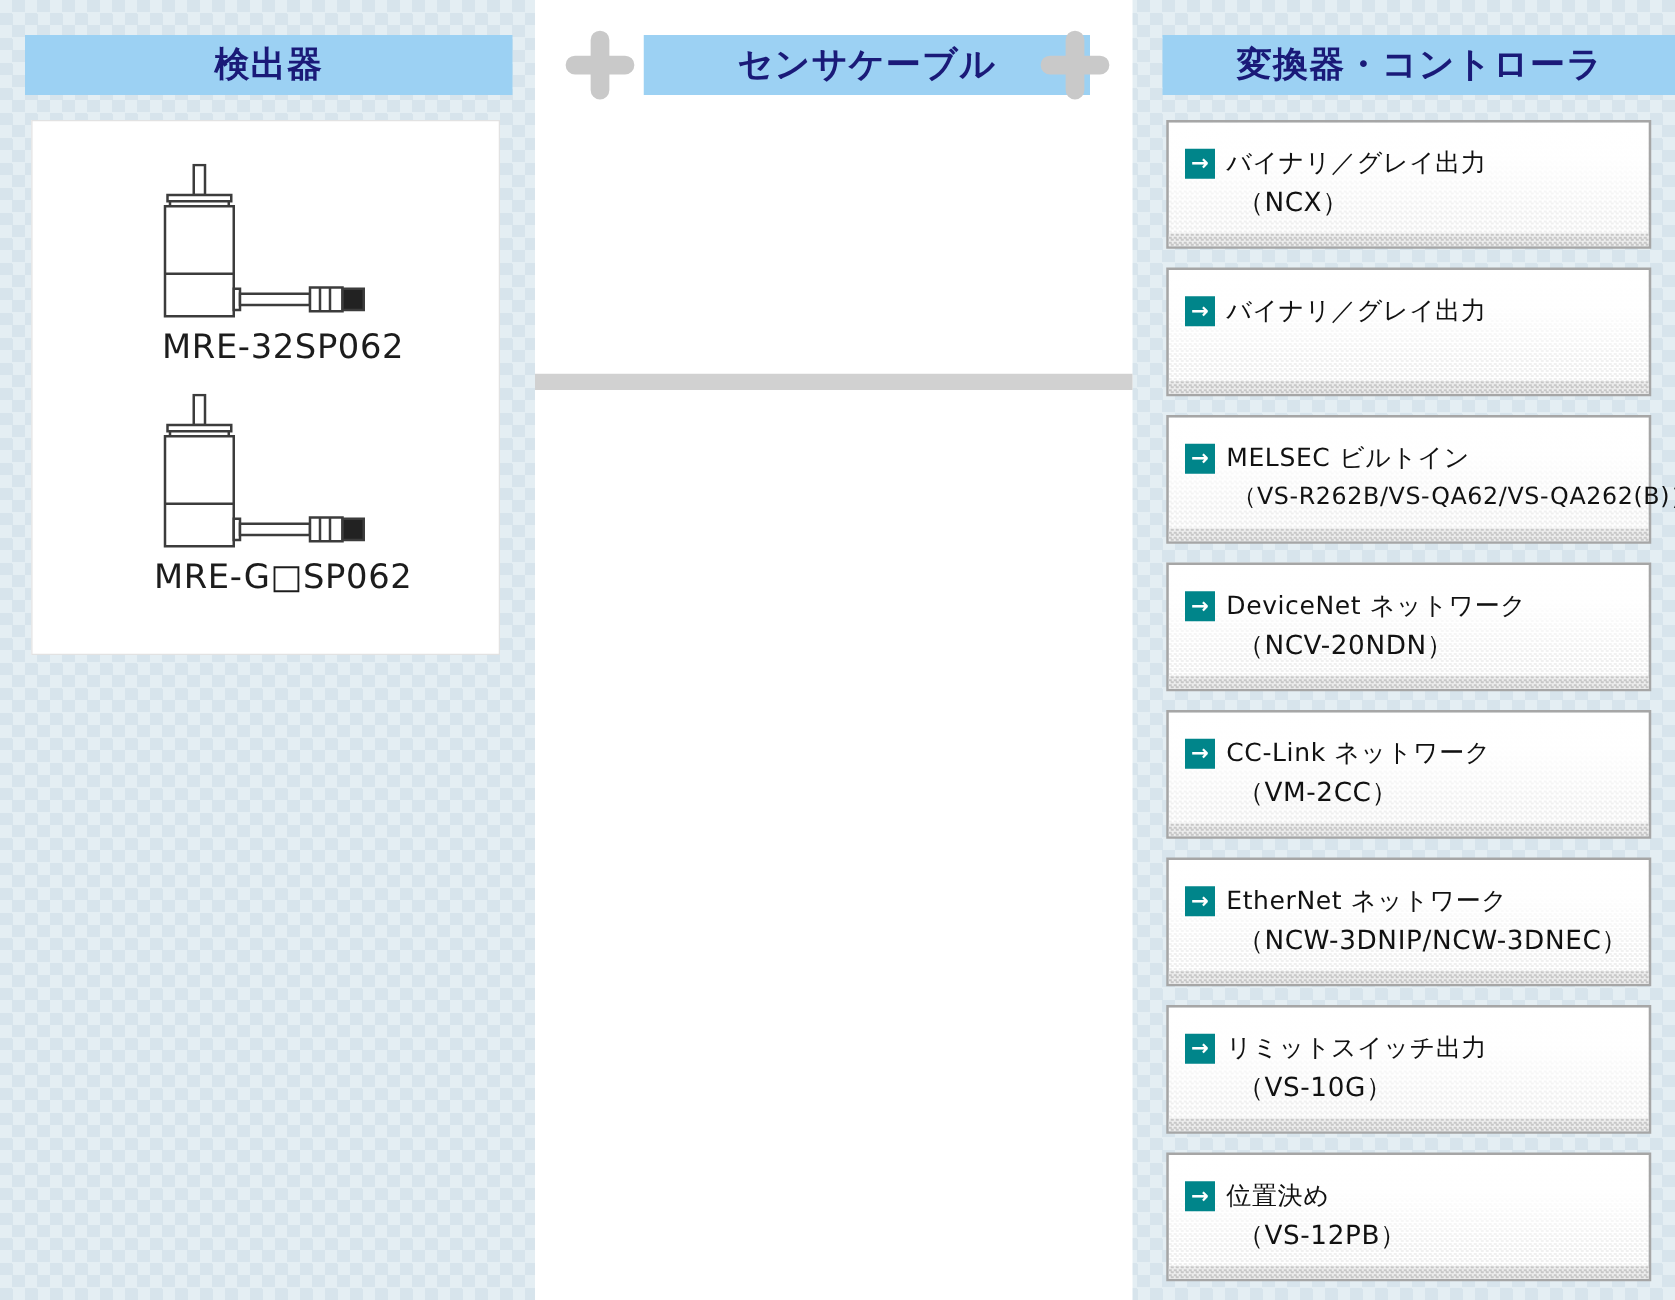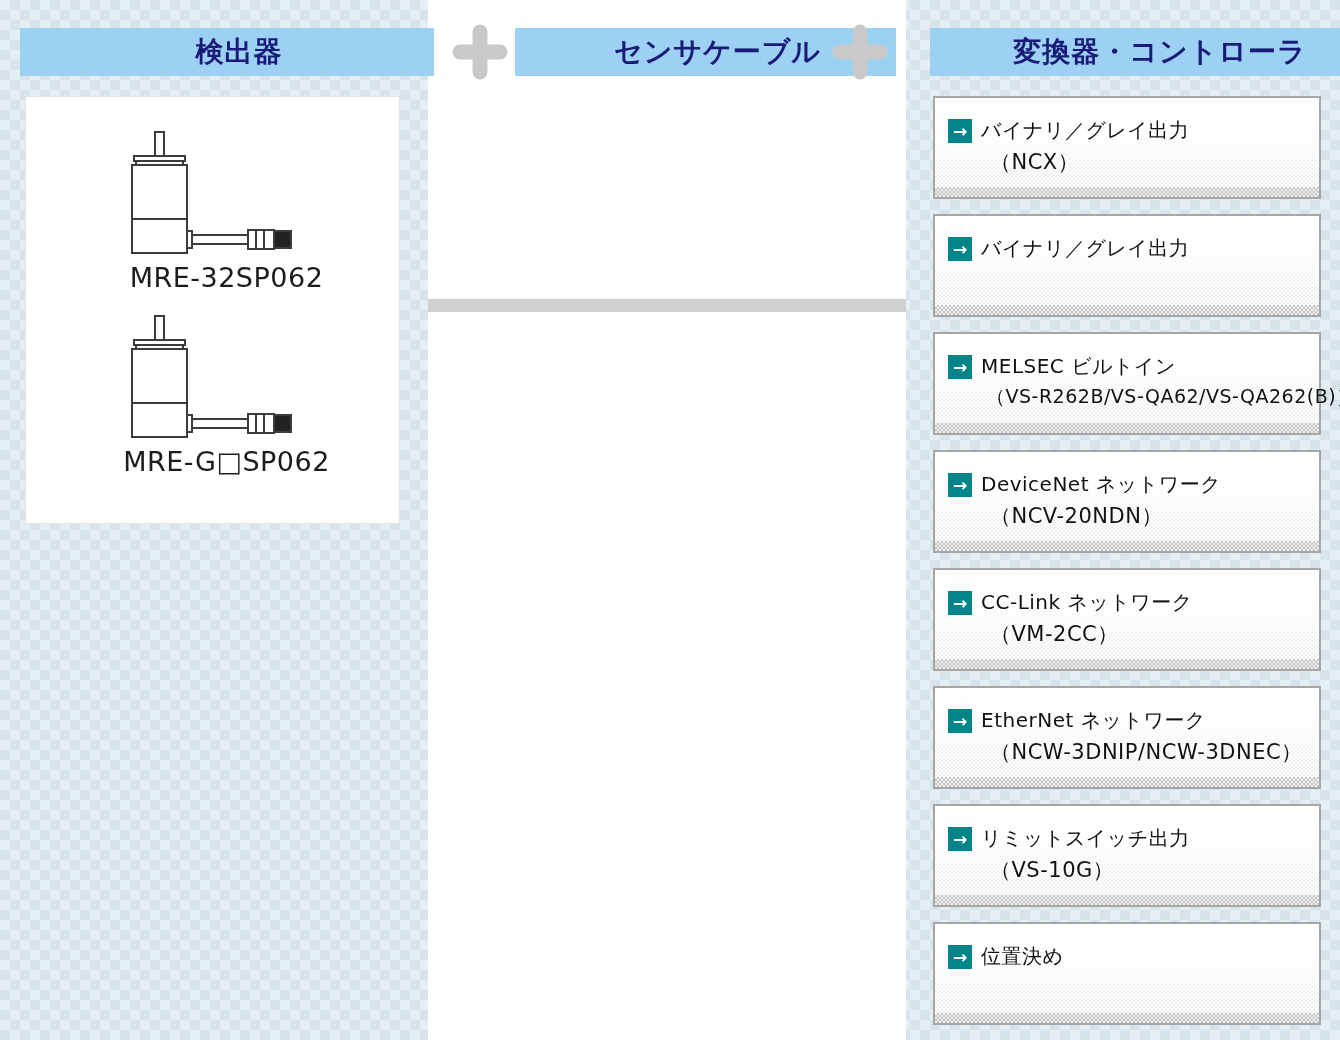--- a/index.html
+++ b/index.html
@@ -12,21 +12,20 @@
   }
   
   .mid-col{position:absolute;left:428px;top:0;width:478px;height:1040px;background:#ffffff;}
   .cable-bar{position:absolute;left:0;top:299px;width:478px;height:13px;background:#d1d1d1;}
 
   
   .col-header{
     position:absolute;top:28px;height:48px;background:#9cd1f3;
     color:#1a1a78;font-weight:bold;font-size:28px;line-height:48px;text-align:center;
     letter-spacing:1px;
-    padding-left:24px;
   }
   .hdr-left{left:20px;width:390px;}
   .hdr-mid{left:515px;width:357px;}
   .hdr-right{left:930px;width:412px;}
 
   .plus{position:absolute;top:23px;width:58px;height:58px;}
   .plus-1{left:451px;}
   .plus-2{left:831px;}
 
   
@@ -185,15 +184,16 @@
       <span class="btn-title">リミットスイッチ出力</span>
     </div>
     <div class="btn-model">（VS-10G）</div>
   </div>
 
   <div class="conv-btn b7">
     <div class="btn-row">
       <span class="arrow-chip">→</span>
       <span class="btn-title">位置決め</span>
     </div>
+    <div class="btn-model">（VS-12PB）</div>
   </div>
 
 </div>
 
 </body></html>

